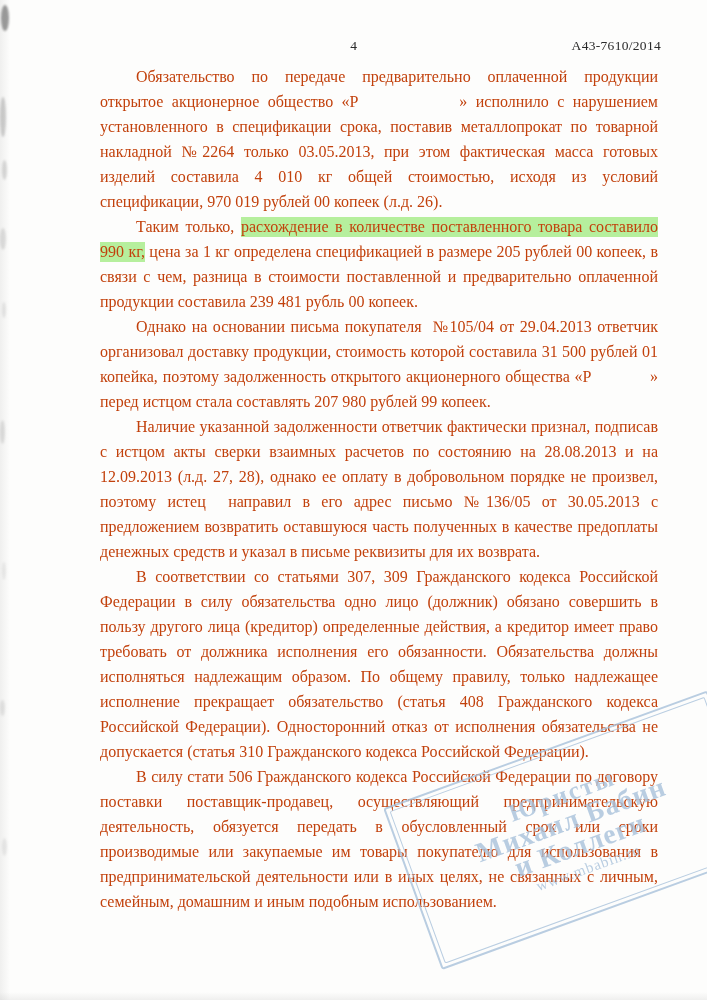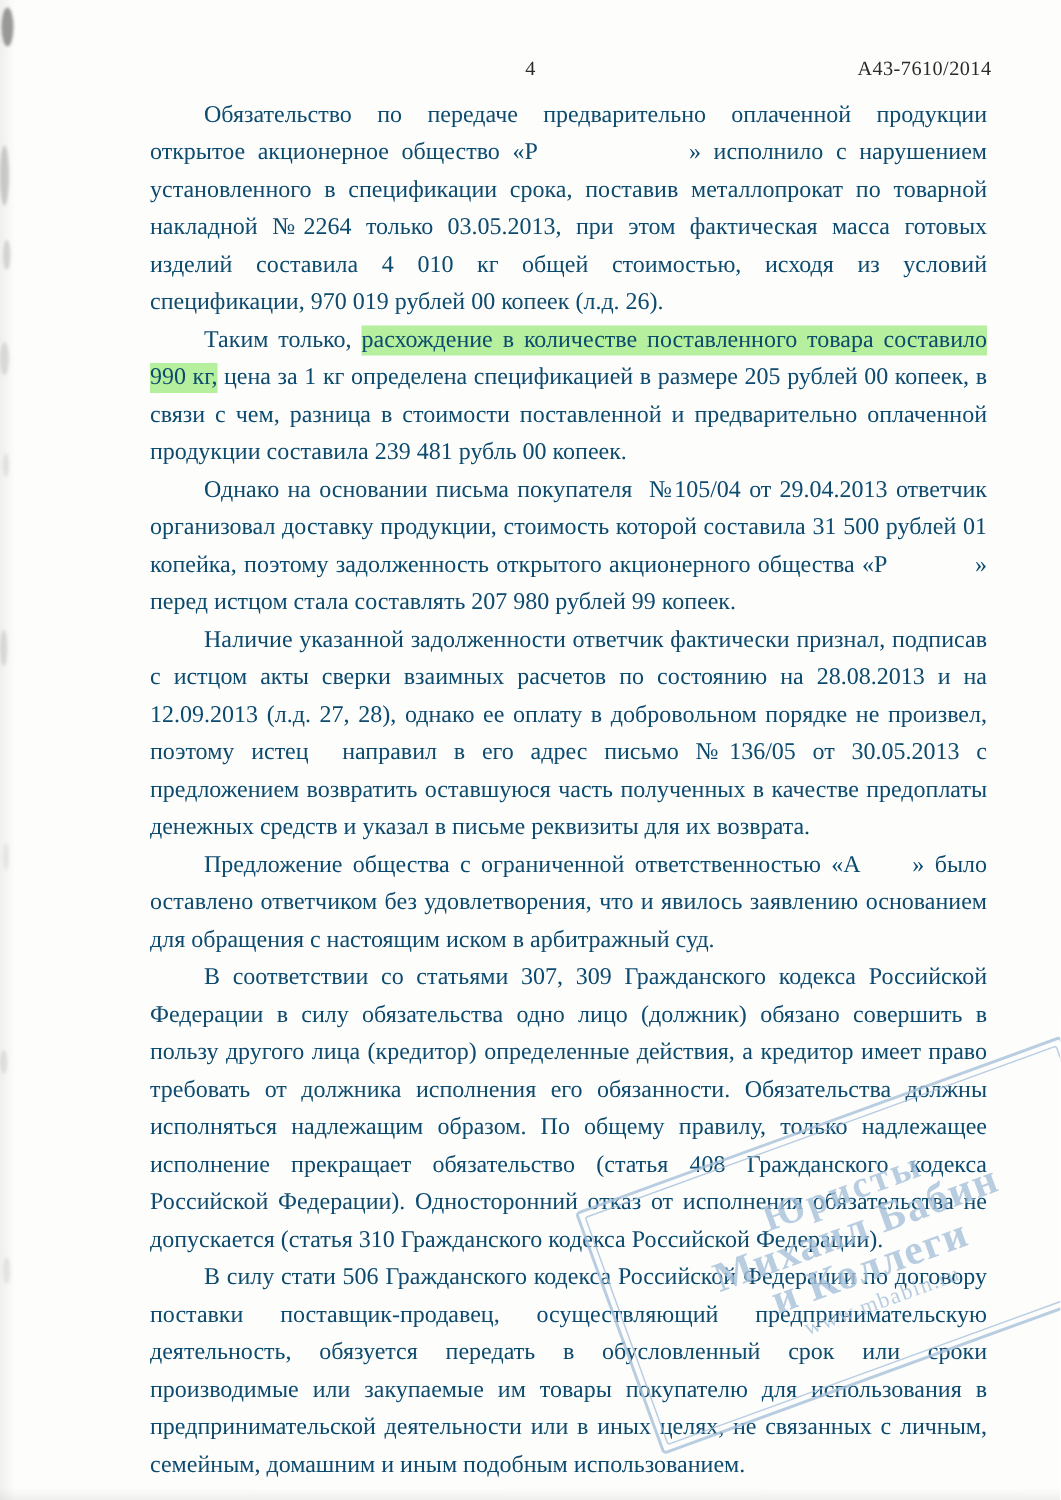--- a/index.html
+++ b/index.html
@@ -41,21 +41,21 @@
   }
   
   .content {
     position: absolute;
     top: 64px;
     left: 100px;
     width: 558px;
     text-align: justify;
     font-size: 16px;
     line-height: 25px;
-    color: #0c4a6e;
+    color: #c2410c;
   }
   .content p {
     margin: 0;
     padding: 0;
     text-indent: 36px;
   }
   .hl {
     background: var(--hl-color, #b6ef9d);
     padding: 1px 0 2px 0;
   }
@@ -133,21 +133,20 @@
   <div class="header">
     <span class="page-number">4</span>
     <span class="case-number">А43-7610/2014</span>
   </div>
 
   <div class="content" id="content">
       <p><span>Обязательство по передаче предварительно оплаченной продукции открытое акционерное общество «Р&nbsp;&nbsp;&nbsp;&nbsp;&nbsp;&nbsp;&nbsp;&nbsp;&nbsp;&nbsp;&nbsp;&nbsp;» исполнило с нарушением установленного в спецификации срока, поставив металлопрокат по товарной накладной №2264 только 03.05.2013, при этом фактическая масса готовых изделий составила 4 010 кг общей стоимостью, исходя из условий спецификации, 970 019 рублей 00 копеек (л.д. 26).</span></p>
       <p><span>Таким только, </span><span class="hl">расхождение в количестве поставленного товара составило 990 кг,</span><span> цена за 1 кг определена спецификацией в размере 205 рублей 00 копеек, в связи с чем, разница в стоимости поставленной и предварительно оплаченной продукции составила 239 481 рубль 00 копеек.</span></p>
       <p><span>Однако на основании письма покупателя &nbsp;№105/04 от 29.04.2013 ответчик организовал доставку продукции, стоимость которой составила 31 500 рублей 01 копейка, поэтому задолженность открытого акционерного общества «Р&nbsp;&nbsp;&nbsp;&nbsp;&nbsp;&nbsp;&nbsp;&nbsp;&nbsp;&nbsp;&nbsp;&nbsp;» перед истцом стала составлять 207 980 рублей 99 копеек.</span></p>
       <p><span>Наличие указанной задолженности ответчик фактически признал, подписав с истцом акты сверки взаимных расчетов по состоянию на 28.08.2013 и на 12.09.2013 (л.д. 27, 28), однако ее оплату в добровольном порядке не произвел, поэтому истец &nbsp;направил в его адрес письмо №136/05 от 30.05.2013 с предложением возвратить оставшуюся часть полученных в качестве предоплаты денежных средств и указал в письме реквизиты для их возврата.</span></p>
-      <p><span>Предложение общества с ограниченной ответственностью «А&nbsp;&nbsp;&nbsp;&nbsp;&nbsp;» было оставлено ответчиком без удовлетворения, что и явилось заявлению основанием для обращения с настоящим иском в арбитражный суд.</span></p>
       <p><span>В соответствии со статьями 307, 309 Гражданского кодекса Российской Федерации в силу обязательства одно лицо (должник) обязано совершить в пользу другого лица (кредитор) определенные действия, а кредитор имеет право требовать от должника исполнения его обязанности. Обязательства должны исполняться надлежащим образом. По общему правилу, только надлежащее исполнение прекращает обязательство (статья 408 Гражданского кодекса Российской Федерации). Односторонний отказ от исполнения обязательства не допускается (статья 310 Гражданского кодекса Российской Федерации).</span></p>
       <p><span>В силу стати 506 Гражданского кодекса Российской Федерации по договору поставки поставщик-продавец, осуществляющий предпринимательскую деятельность, обязуется передать в обусловленный срок или сроки производимые или закупаемые им товары покупателю для использования в предпринимательской деятельности или в иных целях, не связанных с личным, семейным, домашним и иным подобным использованием.</span></p>
     </div>
 
   <div class="stamp">
     <div class="stamp-inner">
       <div class="stamp-name1">Юристы</div>
       <div class="stamp-name2">Михаил Бабин</div>
       <div class="stamp-name3">и Коллеги</div>
       <div class="stamp-url">www.mbabin.ru</div>

